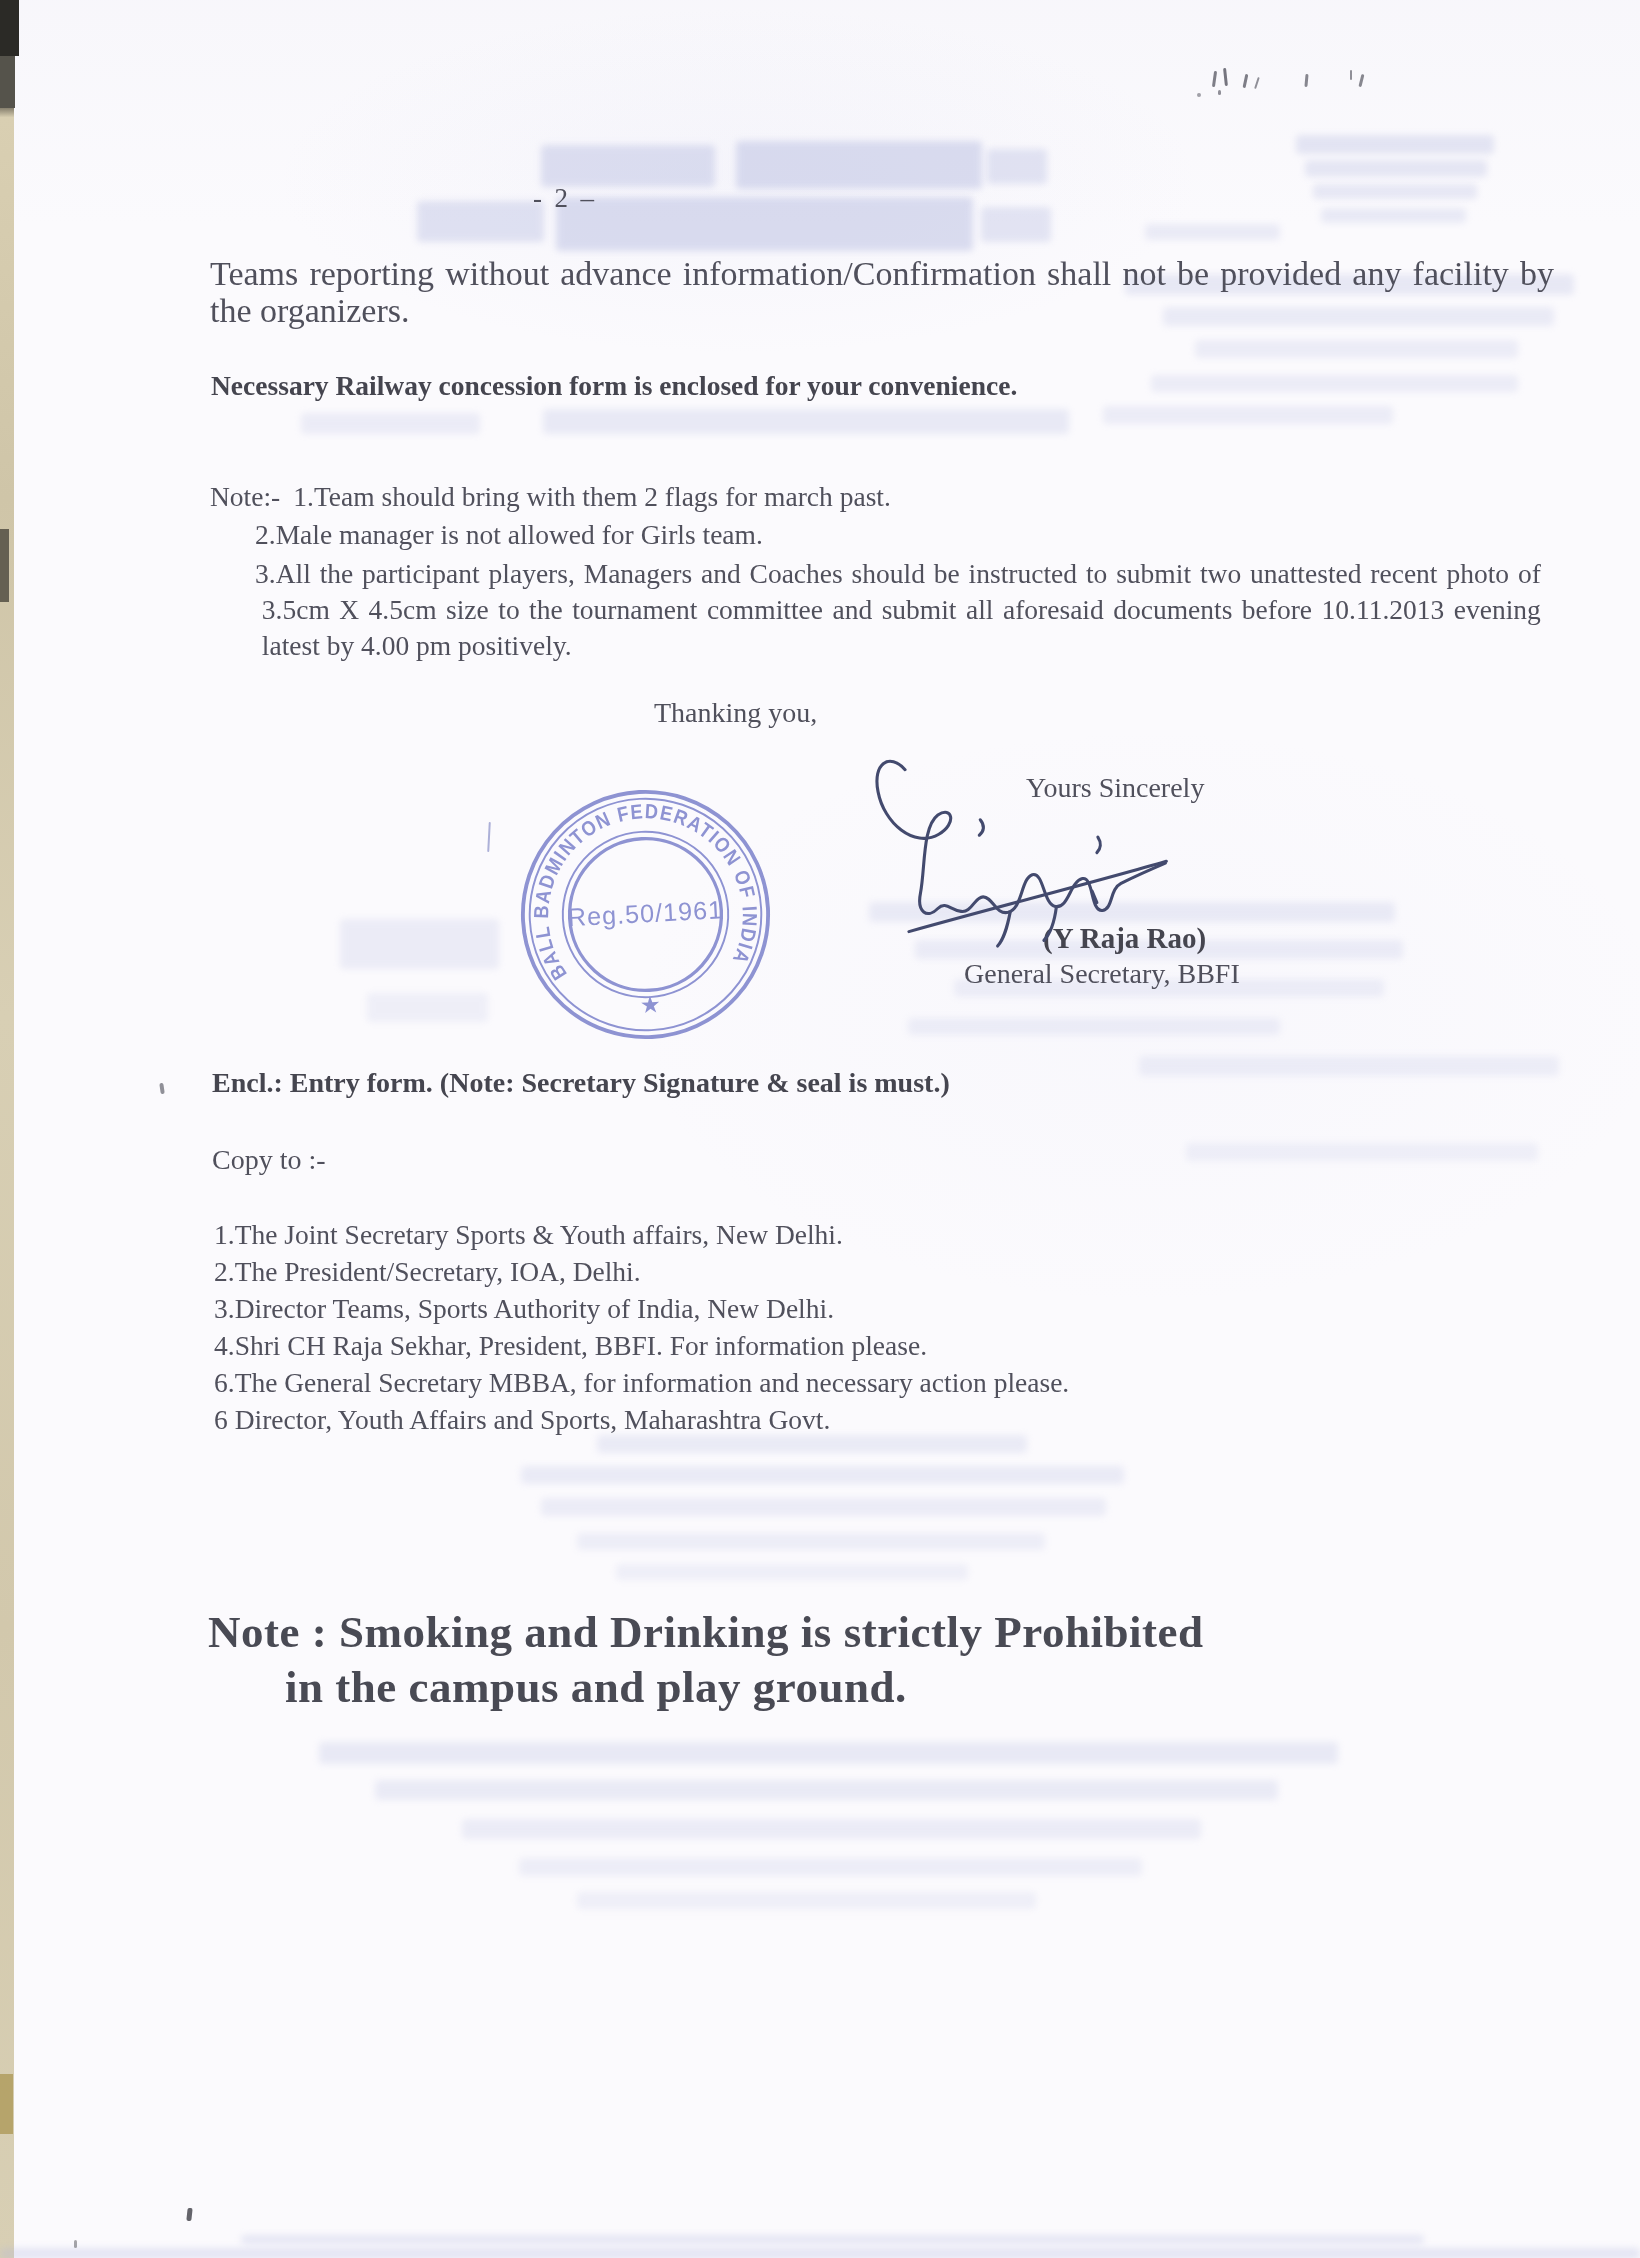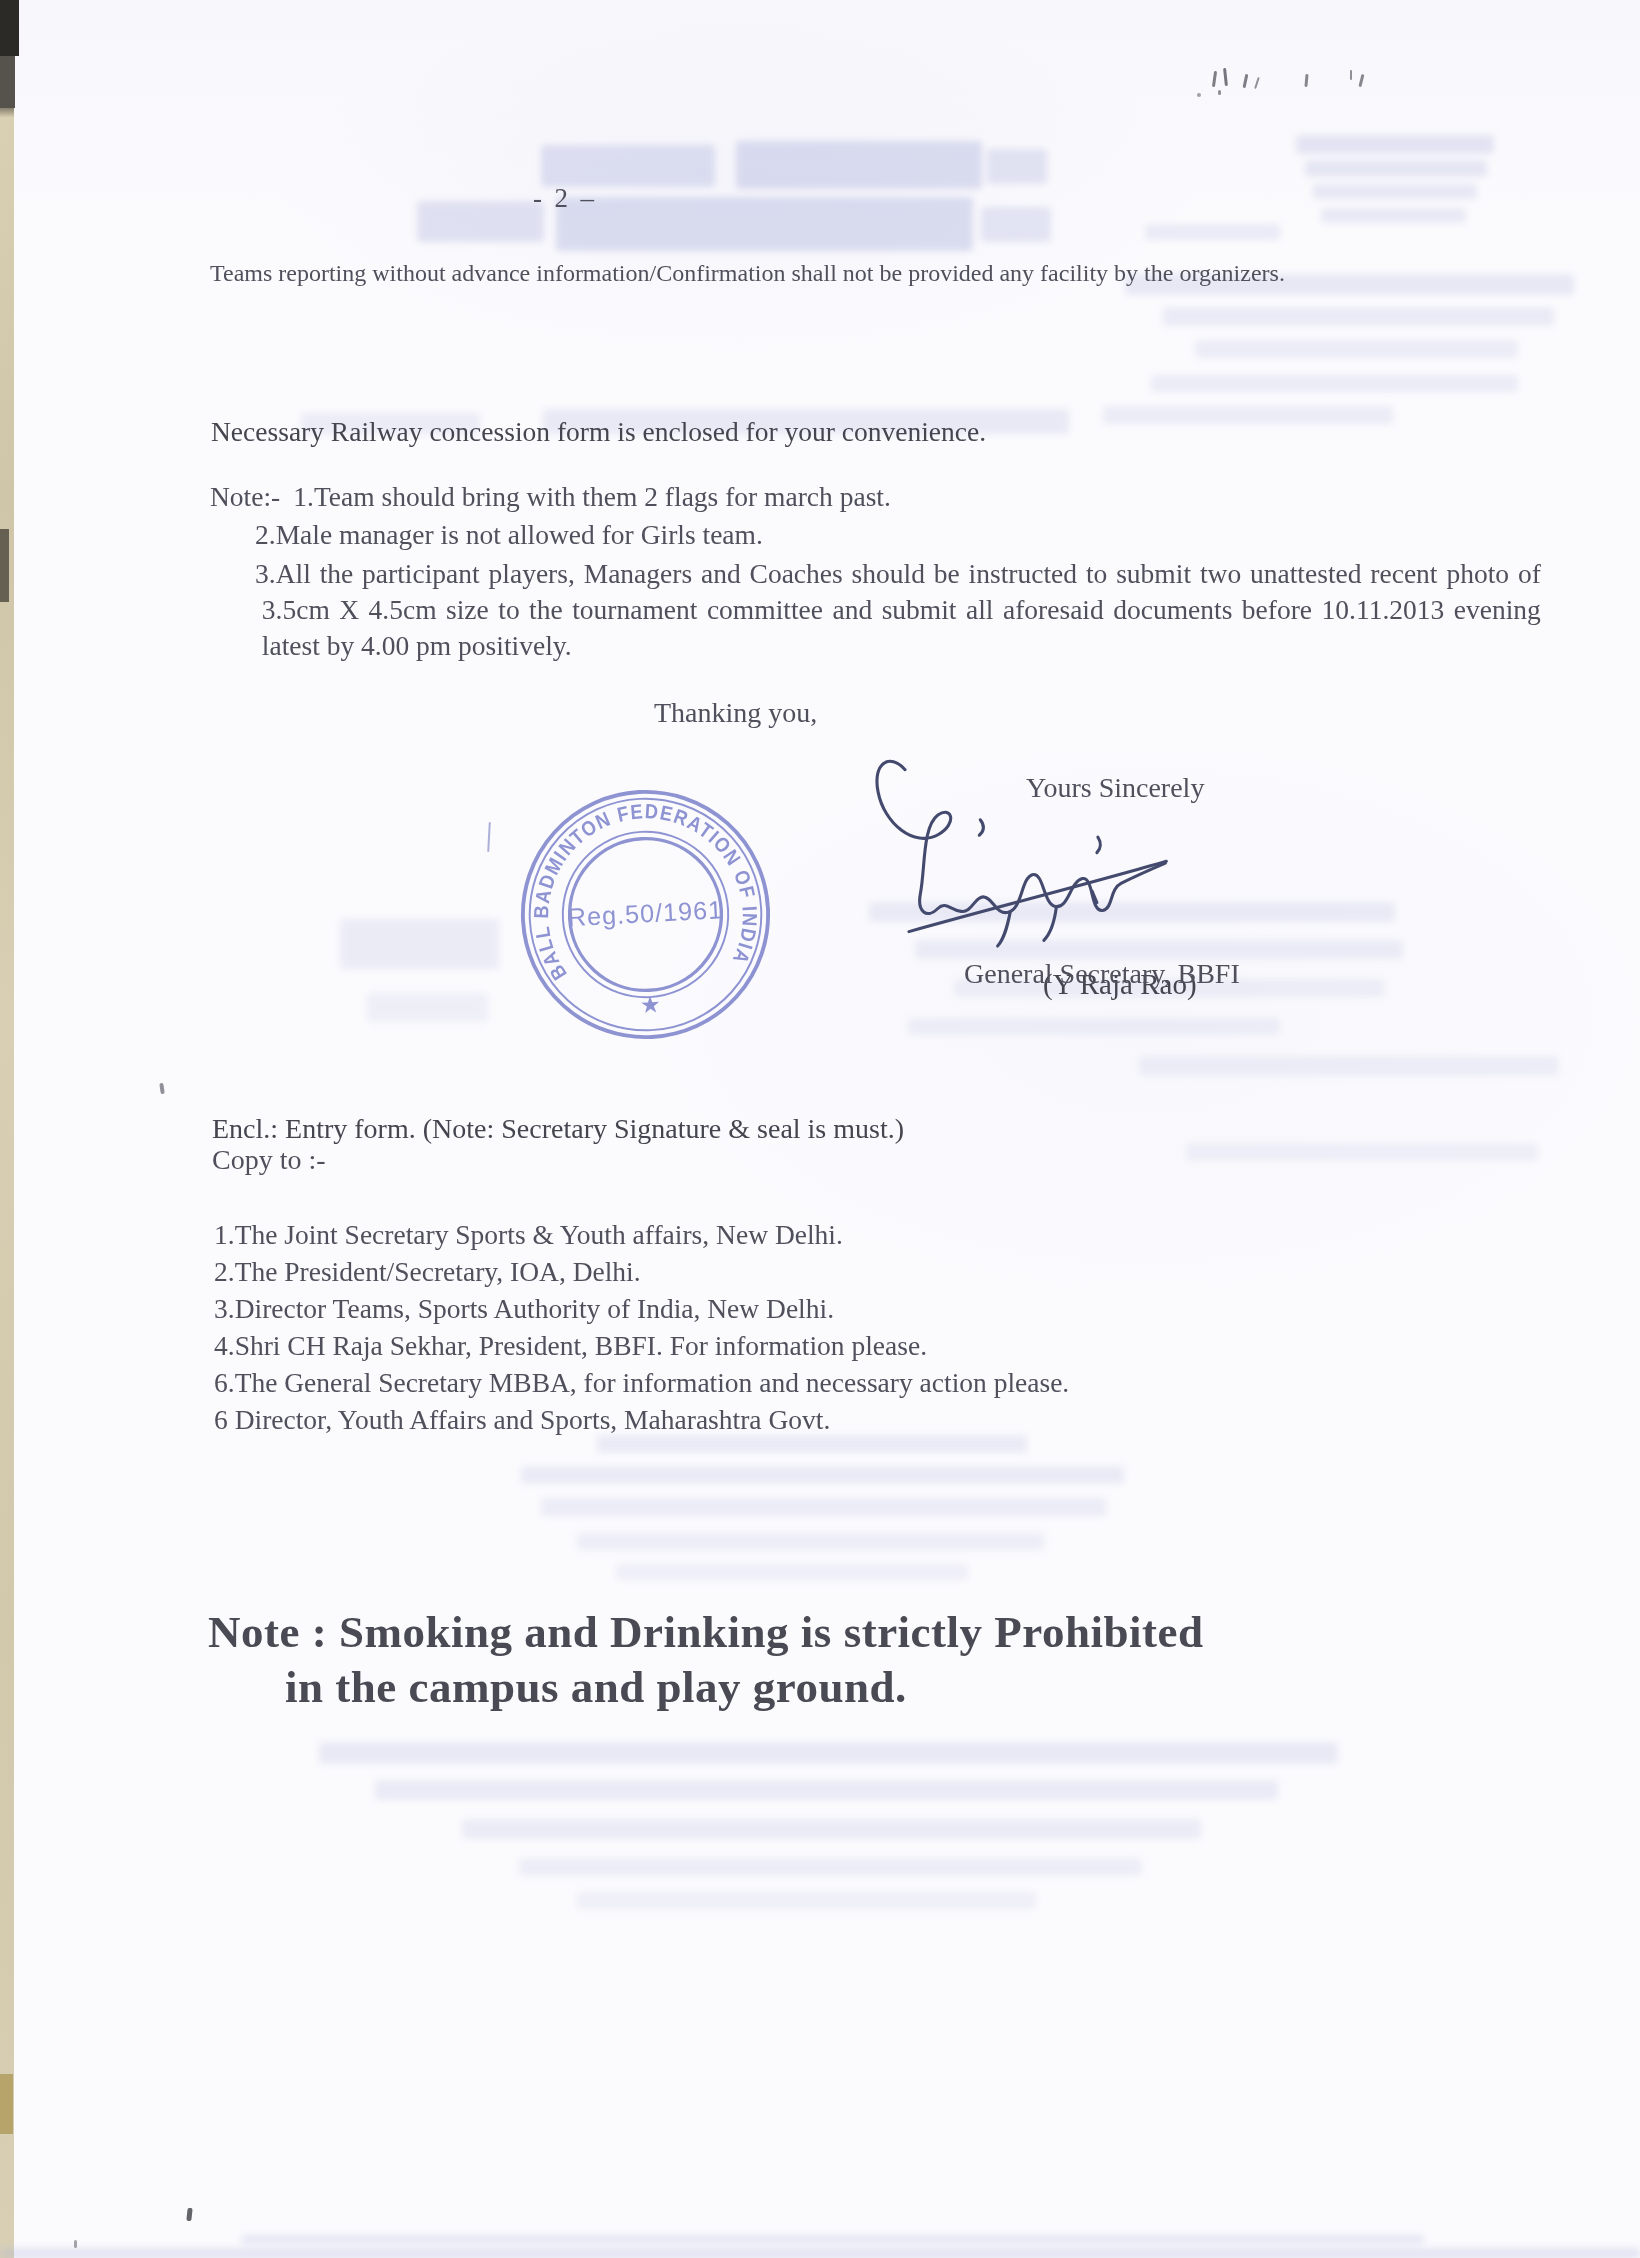--- a/index.html
+++ b/index.html
@@ -7,23 +7,23 @@
     position:relative; width:1640px; height:2258px; overflow:hidden;
     background-color:#fbfafd;
     background-image:
       radial-gradient(ellipse 772px 290px at 45% 8%, rgba(199,204,236,0.10), transparent 60%),
       radial-gradient(ellipse 869px 483px at 70% 45%, rgba(210,214,240,0.07), transparent 60%),
       linear-gradient(180deg, rgba(236,236,244,0.22), rgba(250,250,252,0) 10%);
     font-family:"Liberation Serif","DejaVu Serif",serif;
     color:#50505c;
   }
   .txt{position:absolute; color:#50505c;}
-  .bold{font-weight:normal; color:#45454f;margin-top:46px;}
+  .bold{font-weight:bold; color:#45454f;}
   .page-num{left:533px; top:183px; font-size:27px; letter-spacing:2.9px;}
-  .intro{left:210px; top:255px; width:1344px; font-size:24px; line-height:37px; text-align:justify;}
+  .intro{left:210px; top:255px; width:1344px; font-size:34px; line-height:37px; text-align:justify;}
   .railway{left:211px; top:370px; font-size:27.5px;}
   .note-row1{left:210px; top:481px; font-size:27.5px; white-space:nowrap;}
   .note-row1 .item{margin-left:13px;}
   .note-item2{left:255px; top:519px; font-size:27.5px; white-space:nowrap;}
   .note-item3{left:255px; top:556px; width:1279px; font-size:27.5px; line-height:36px;
               text-align:justify; padding-left:6.8px; text-indent:-6.8px;}
   .thanking{left:654px; top:697px; font-size:28px;}
   .sincerely{left:1026px; top:772px; font-size:28px;}
   .sig-name{left:1043px; top:922px; font-size:29px;}
   .sig-title{left:964px; top:958px; font-size:28px;}

